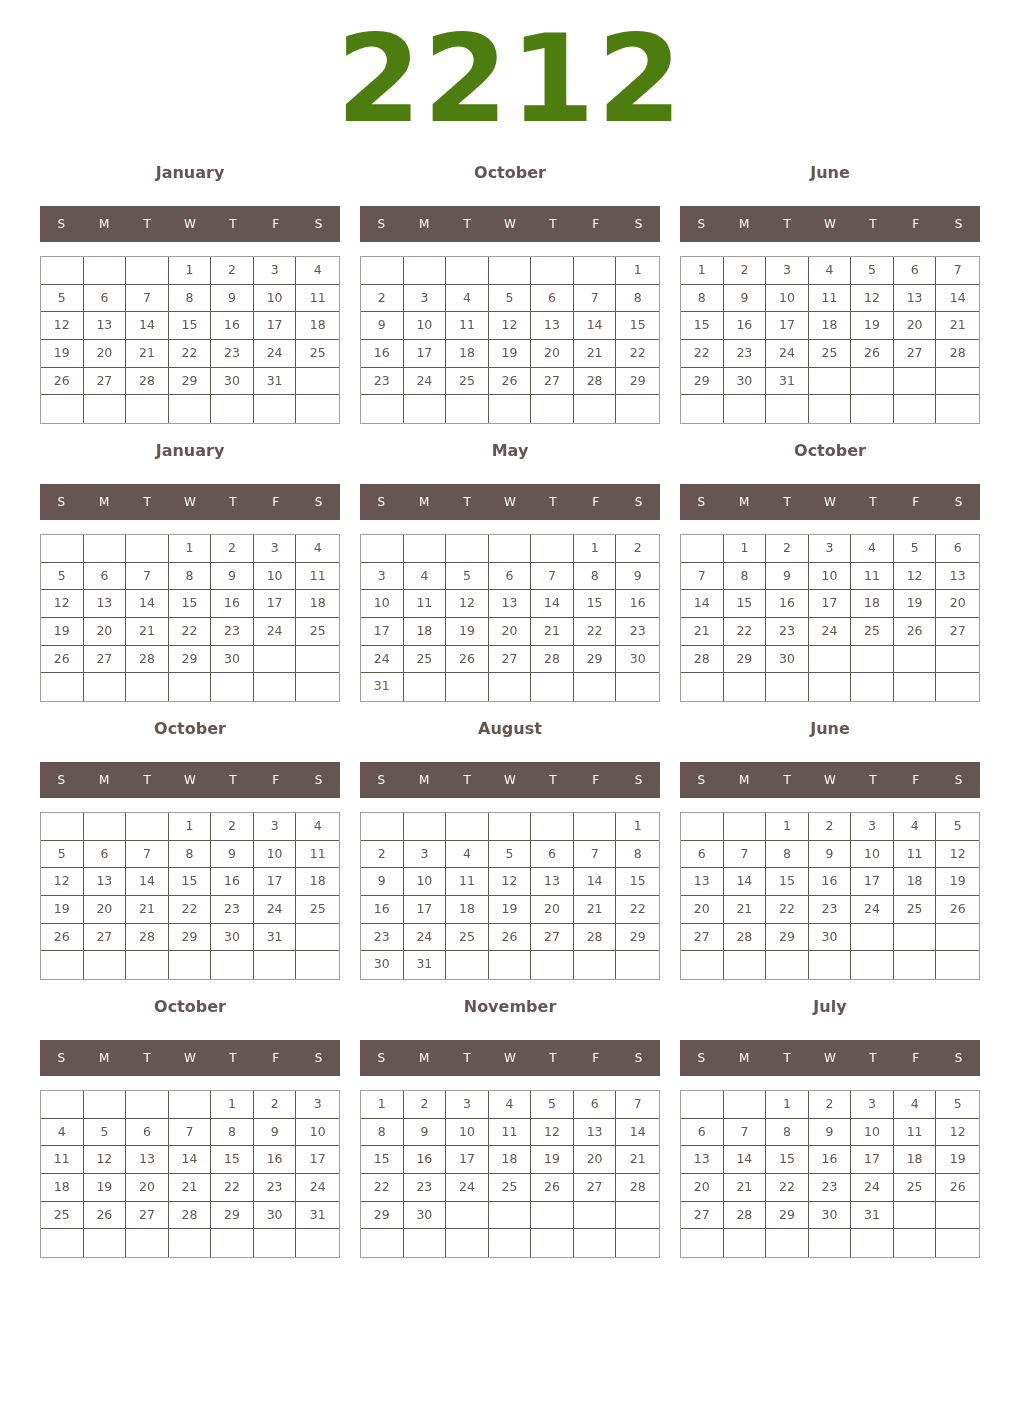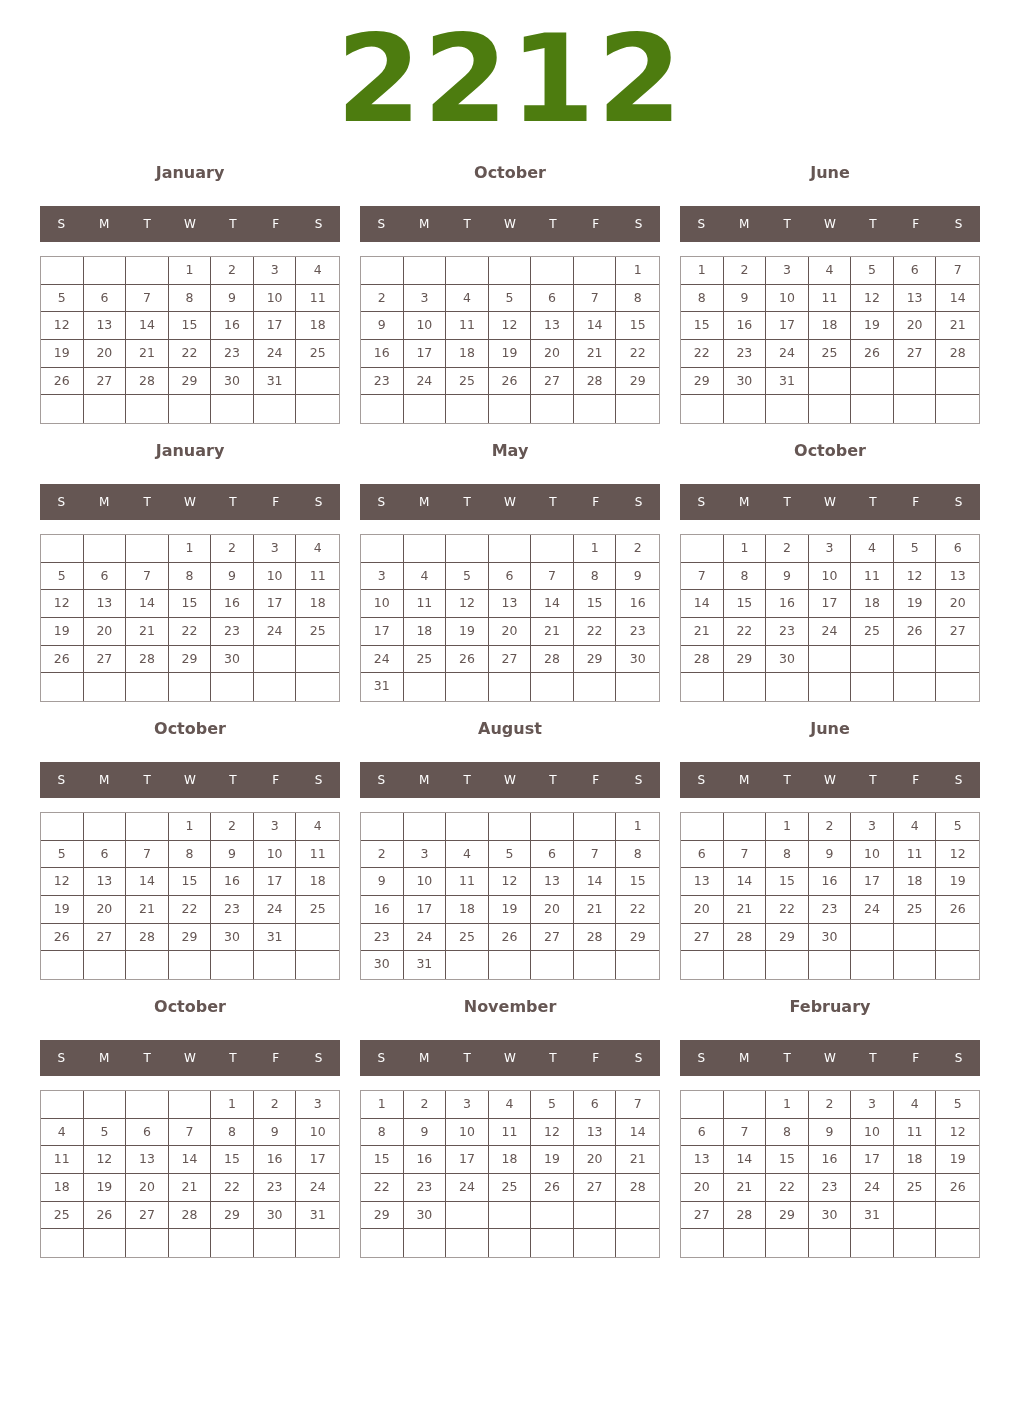--- a/index.html
+++ b/index.html
@@ -636,21 +636,21 @@
         <div class="cell c0 r5"></div>
         <div class="cell c1 r5"></div>
         <div class="cell c2 r5"></div>
         <div class="cell c3 r5"></div>
         <div class="cell c4 r5"></div>
         <div class="cell c5 r5"></div>
         <div class="cell c6 r5"></div>
       </div>
     </div>
     <div class="month" style="left: 680px; top: 992px;">
-      <div class="month-title">February</div>
+      <div class="month-title">July</div>
       <div class="dow-bar">
         <div class="dow">S</div>
         <div class="dow">M</div>
         <div class="dow">T</div>
         <div class="dow">W</div>
         <div class="dow">T</div>
         <div class="dow">F</div>
         <div class="dow">S</div>
       </div>
       <div class="grid">

